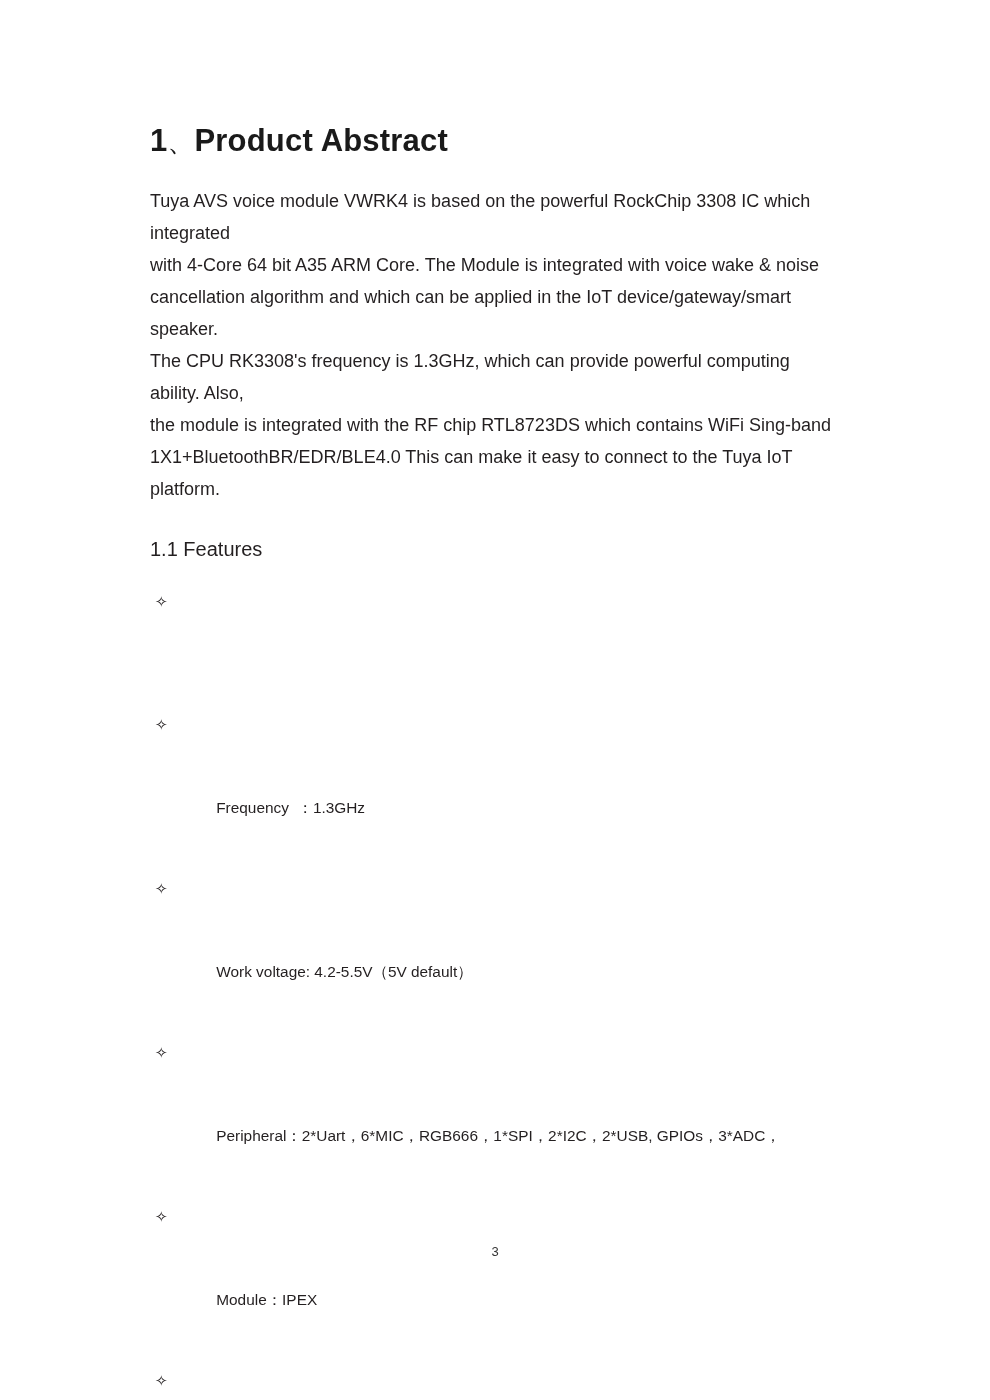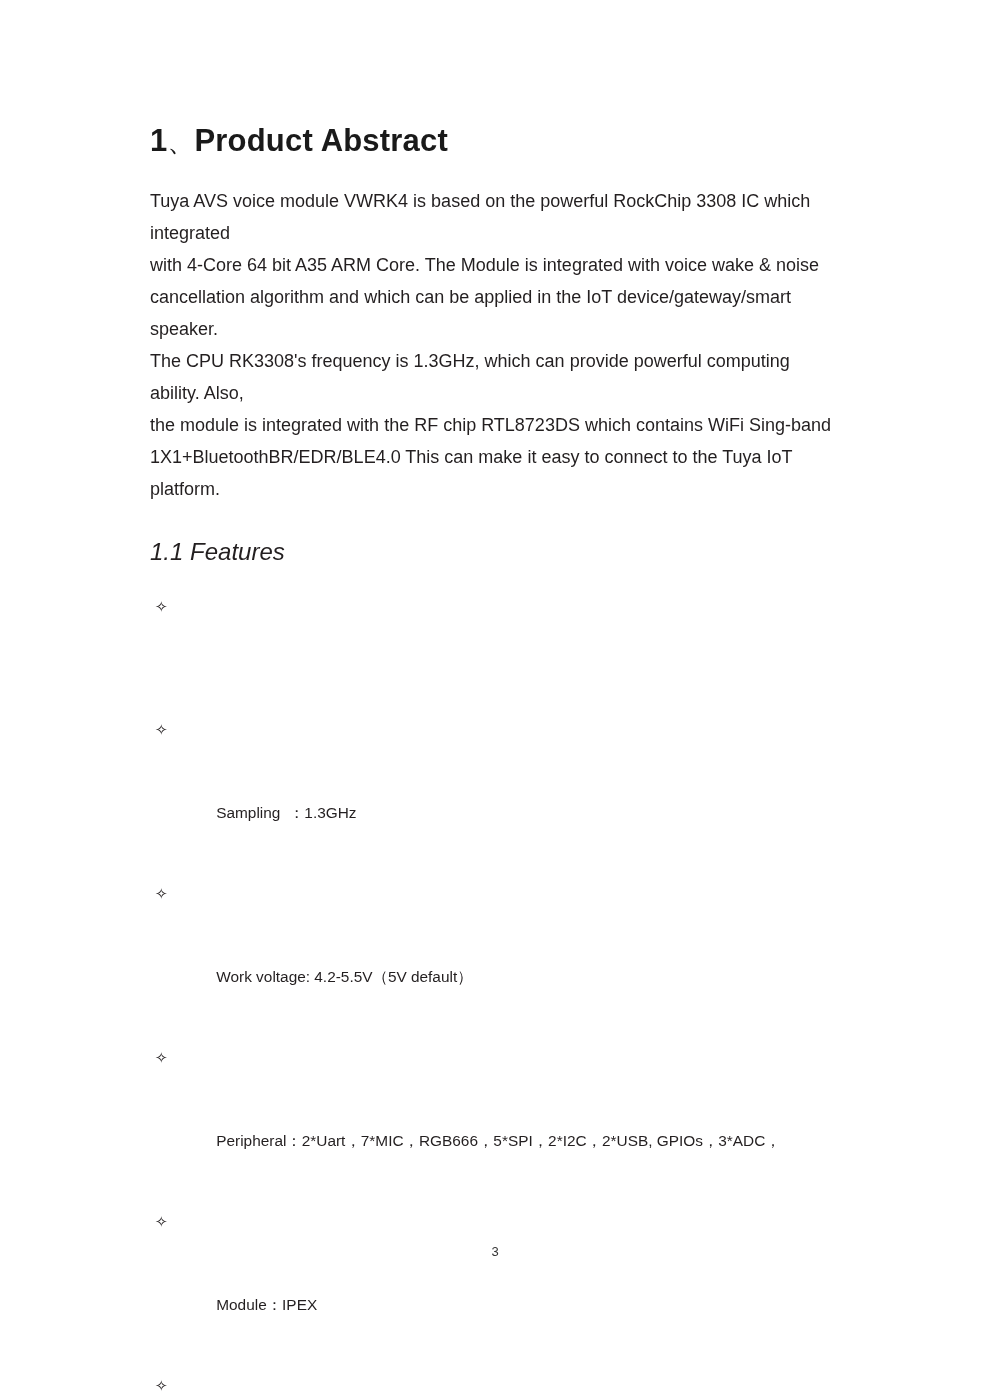--- a/index.html
+++ b/index.html
@@ -38,27 +38,26 @@
     padding-top: 122px;
     line-height: 1.25;
   }
   .h1 .cjk-comma {
     font-family: "DejaVu Sans", sans-serif;
     font-weight: normal;
     font-size: 27px;
     letter-spacing: 0;
   }
   .h2 {
-    font-size: 24px;
+    font-size: 20px;
     font-weight: normal;
     color: #231f20;
     margin: 0;
     padding-top: 31px;
     line-height: 1.3;
-    font-style: italic;
   }
 
   
   .para {
     font-size: 18px;
     line-height: 32px;
     color: #231f20;
     margin: 0;
     padding-top: 24px;
     text-align: left;
@@ -117,29 +116,29 @@
 1X1+BluetoothBR/EDR/BLE4.0 This can make it easy to connect to the Tuya IoT platform.</p>
 
     <h2 class="h2">1.1 Features</h2>
 
     <ul class="bullets">
       <li class="bullet-row">
         <span class="bullet-glyph">✧</span>
       </li>
       <li class="bullet-row">
         <span class="bullet-glyph">✧</span>
-        <span>Sampling  ：1.3GHz</span>
+        <span>Frequency  ：1.3GHz</span>
       </li>
       <li class="bullet-row">
         <span class="bullet-glyph">✧</span>
         <span>Work voltage: 4.2-5.5V（5V default）</span>
       </li>
       <li class="bullet-row">
         <span class="bullet-glyph">✧</span>
-        <span>Peripheral：2*Uart，7*MIC，RGB666，5*SPI，2*I2C，2*USB, GPIOs，3*ADC，</span>
+        <span>Peripheral：2*Uart，6*MIC，RGB666，1*SPI，2*I2C，2*USB, GPIOs，3*ADC，</span>
       </li>
       <li class="bullet-row">
         <span class="bullet-glyph">✧</span>
         <span>Module：IPEX</span>
       </li>
       <li class="bullet-row">
         <span class="bullet-glyph">✧</span>
         <span>Sampling Core:16K/16bit</span>
       </li>
 

